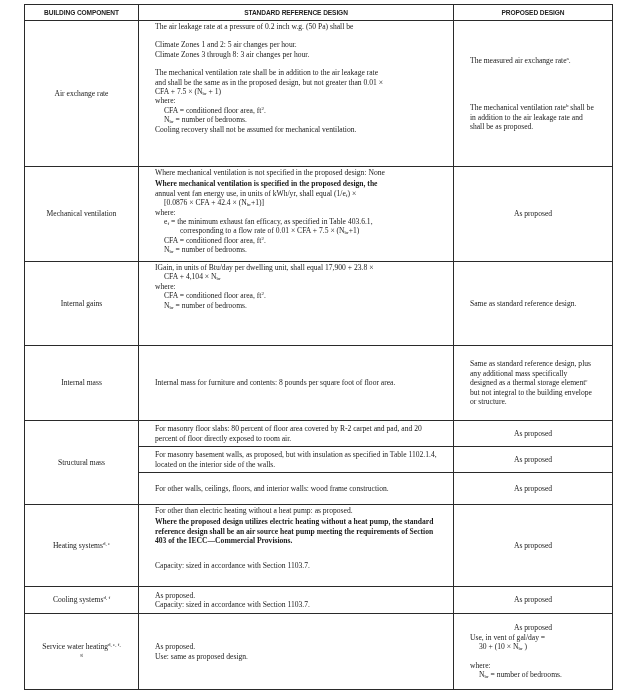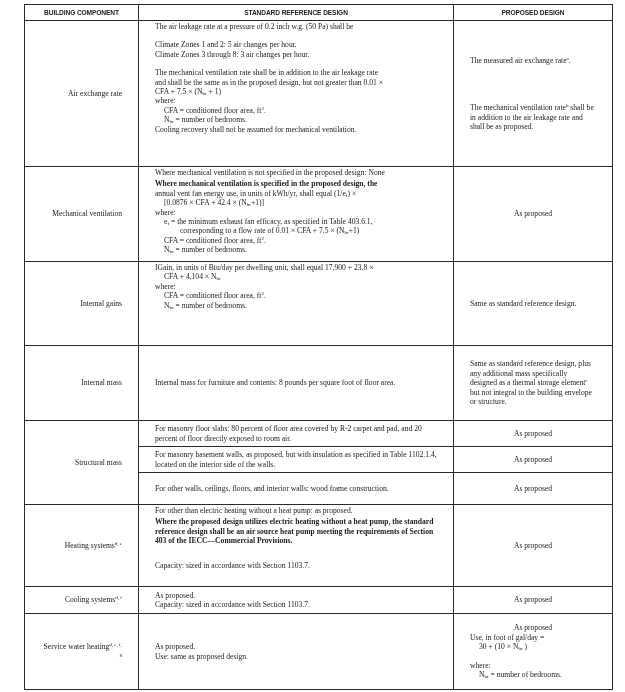--- a/index.html
+++ b/index.html
@@ -4,21 +4,21 @@
 <style>
   html, body { margin: 0; padding: 0; background: #ffffff; }
   body { width: 625px; height: 692px; position: relative; overflow: hidden;
          font-family: "Liberation Serif", "DejaVu Serif", serif; color: #1a1a1a; }
   table.spec { position: absolute; left: 24px; top: 4px; width: 588px;
                border-collapse: collapse; table-layout: fixed; font-size: 7.6px; line-height: 9.4px; }
   table.spec td, table.spec th { border: 1px solid #2a2a2a; vertical-align: middle; padding: 1px 16px; }
   table.spec th { font-family: "Liberation Sans", "DejaVu Sans", sans-serif; font-weight: bold;
                   font-size: 6.6px; letter-spacing: -0.1px; height: 15px; padding: 0 3px; color: #222; }
   col.c1 { width: 114px; } col.c2 { width: 315px; } col.c3 { width: 159px; }
-  .comp { text-align: right; margin-top: 40px; }
+  .comp { text-align: center; margin-top: 40px; }
   .std { vertical-align: top !important; }
   .prop-center { text-align: center; }
   .gap { height: 9px; }
   .ind { padding-left: 9px; }
   .ind2 { padding-left: 25px; }
   .it { }
   sup { font-size: 5px; line-height: 0; vertical-align: 3px; }
   sub { font-size: 5px; line-height: 0; vertical-align: -1px; }
   .line { display: block; }
   .sp { margin-top: 2px; font-weight: bold; }
@@ -131,21 +131,21 @@
   </tr>
 
   <tr style="height:76px">
     <td class="comp"><span>Service water heating</span><sup>d, e, f, g</sup></td>
     <td>
       <span class="line">As proposed.</span>
       <span class="line">Use: same as proposed design.</span>
     </td>
     <td>
       <span class="line" style="text-align:center">As proposed</span>
-      <span class="line">Use, in foot of gal/day =</span>
+      <span class="line">Use, in vent of gal/day =</span>
       <span class="line ind"><span>30 + (10 × </span><span class="it">N</span><sub class="it">br</sub><span> )</span></span>
       <span class="line gap"></span>
       <span class="line">where:</span>
       <span class="line ind"><span class="it">N</span><sub class="it">br</sub><span> = number of bedrooms.</span></span>
     </td>
   </tr>
 </tbody>
   </table>
 
 </body></html>

